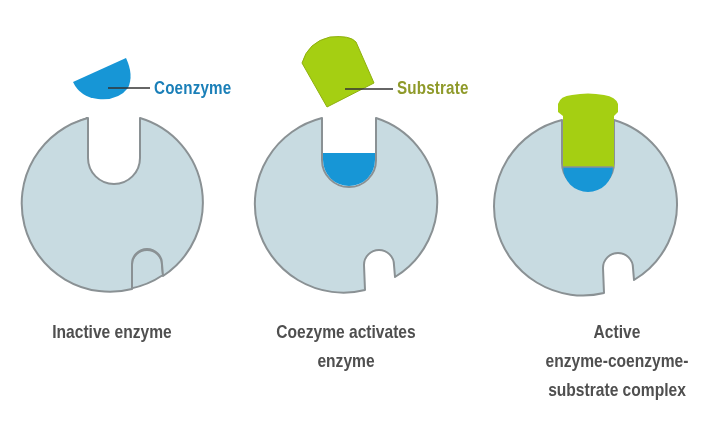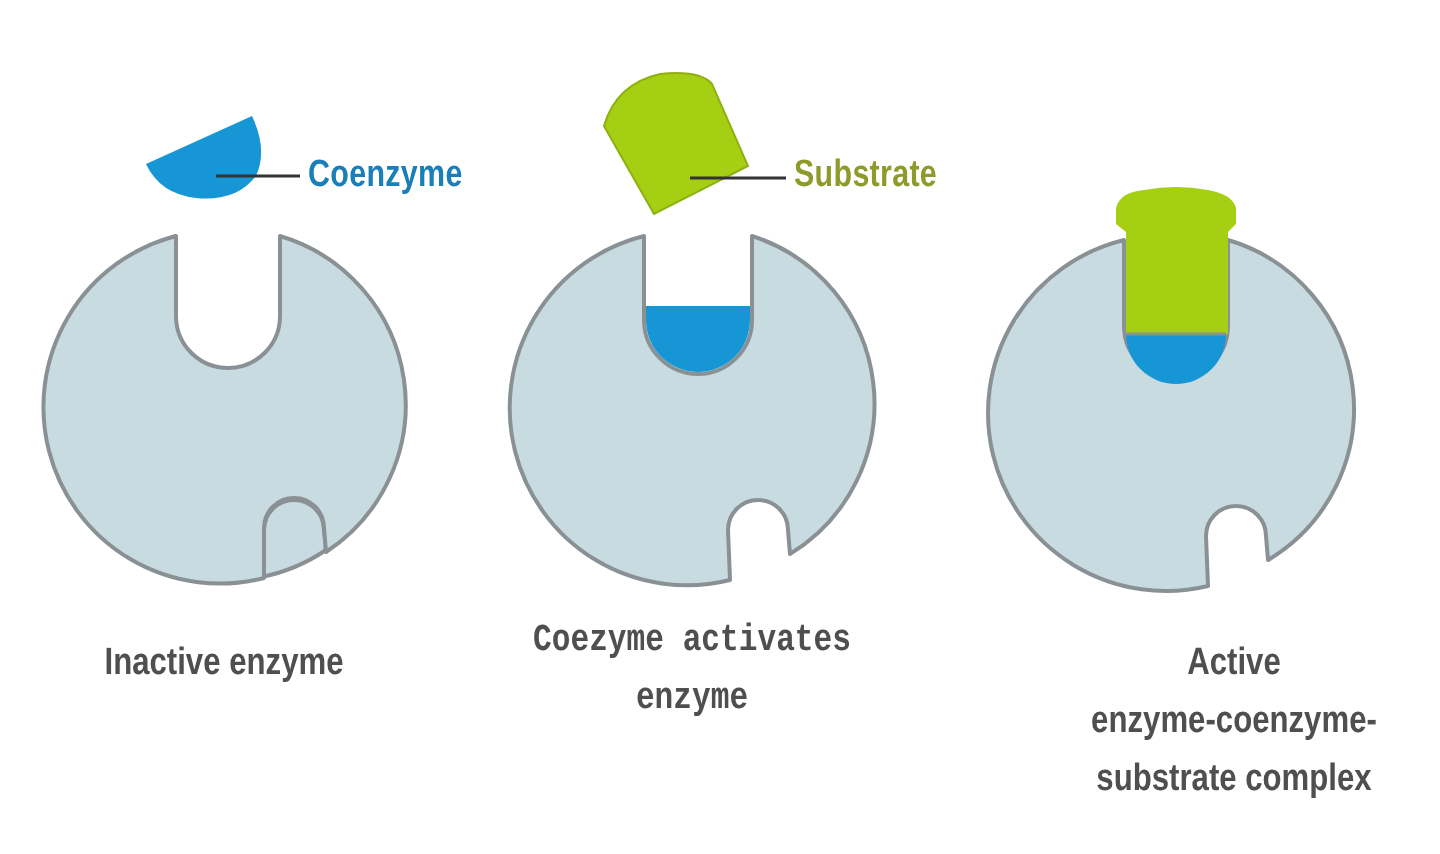--- a/index.html
+++ b/index.html
@@ -53,21 +53,21 @@
     <line x1="563" y1="167" x2="613" y2="167" stroke="#8a9194" stroke-width="1.5"></line>
   </g>
 </svg>
 
 <div class="label" style="left:154px; top:77px; color:#1a7fb8;">Coenzyme</div>
 <div class="label" style="left:397px; top:77px; color:#8f9a2a;">Substrate</div>
 
 <div class="caption" style="left:-8px; top:317px;">
   <span>Inactive enzyme</span>
 </div>
-<div class="caption" style="left:226px; top:306px;font-family:Liberation Mono, monospace;">
+<div class="caption" style="left:226px; top:317px;">
   <span>Coezyme activates</span>
   <span>enzyme</span>
 </div>
 <div class="caption" style="left:497px; top:317px;">
   <span>Active</span>
   <span>enzyme-coenzyme-</span>
   <span>substrate complex</span>
 </div>
 
 </body></html>

